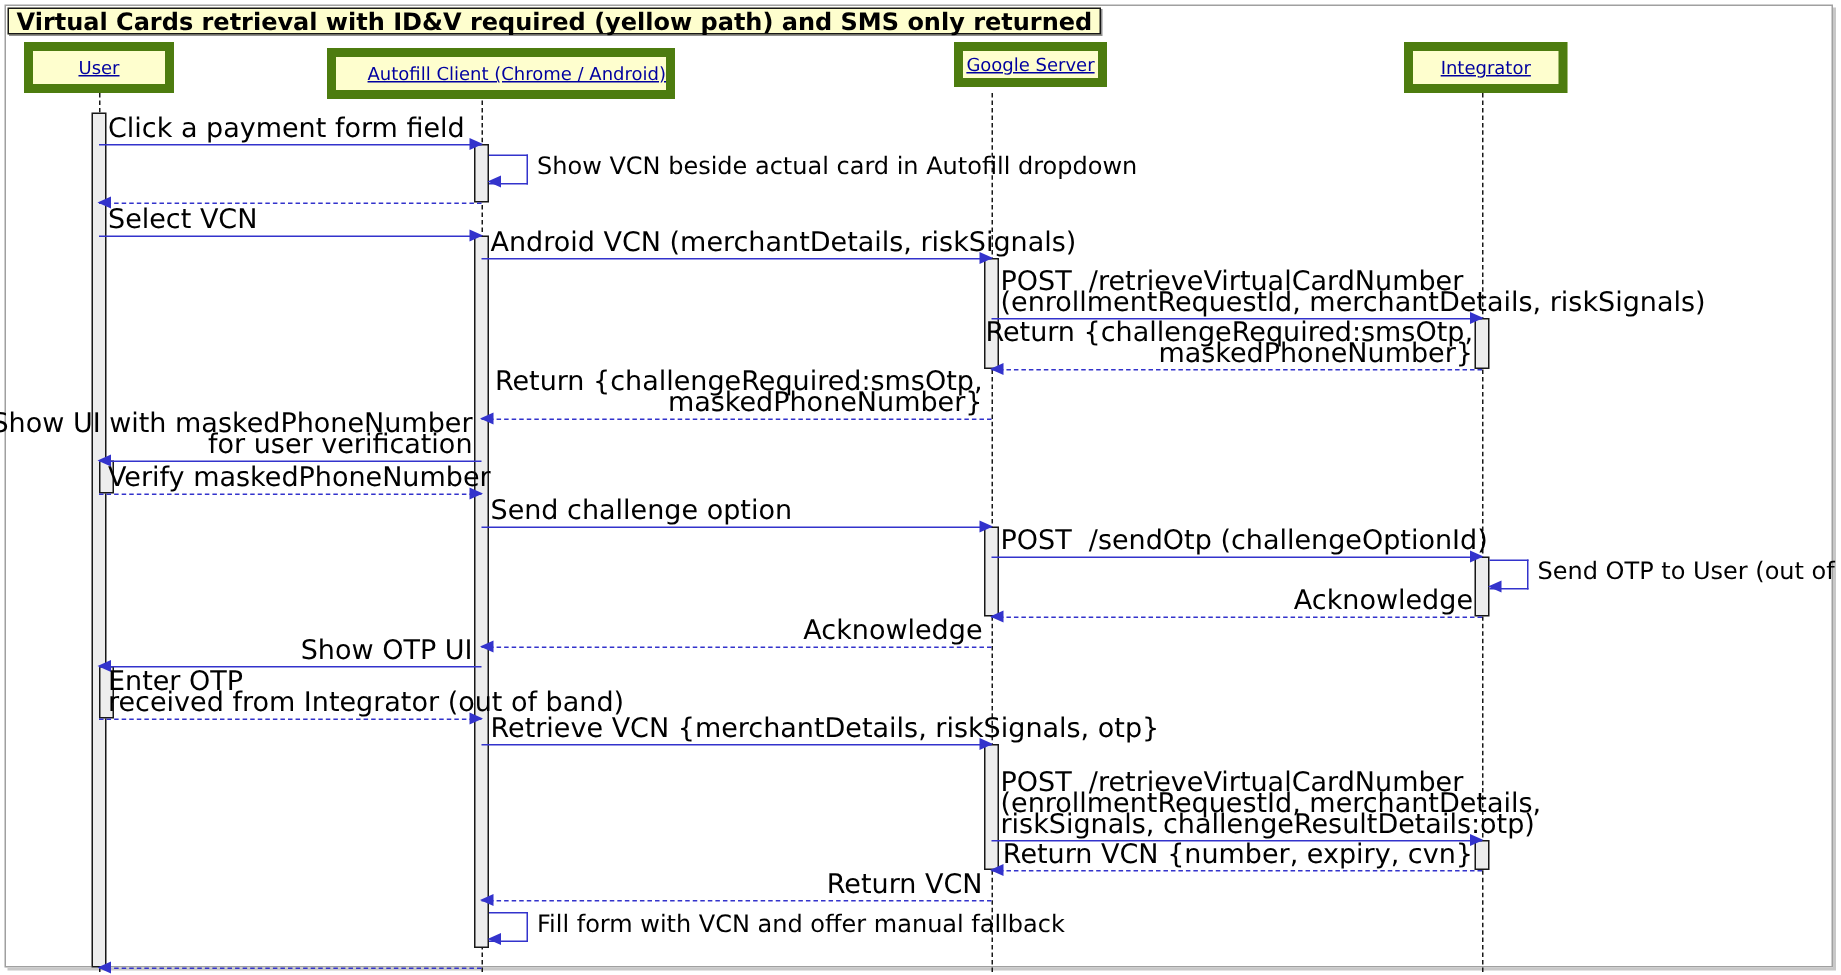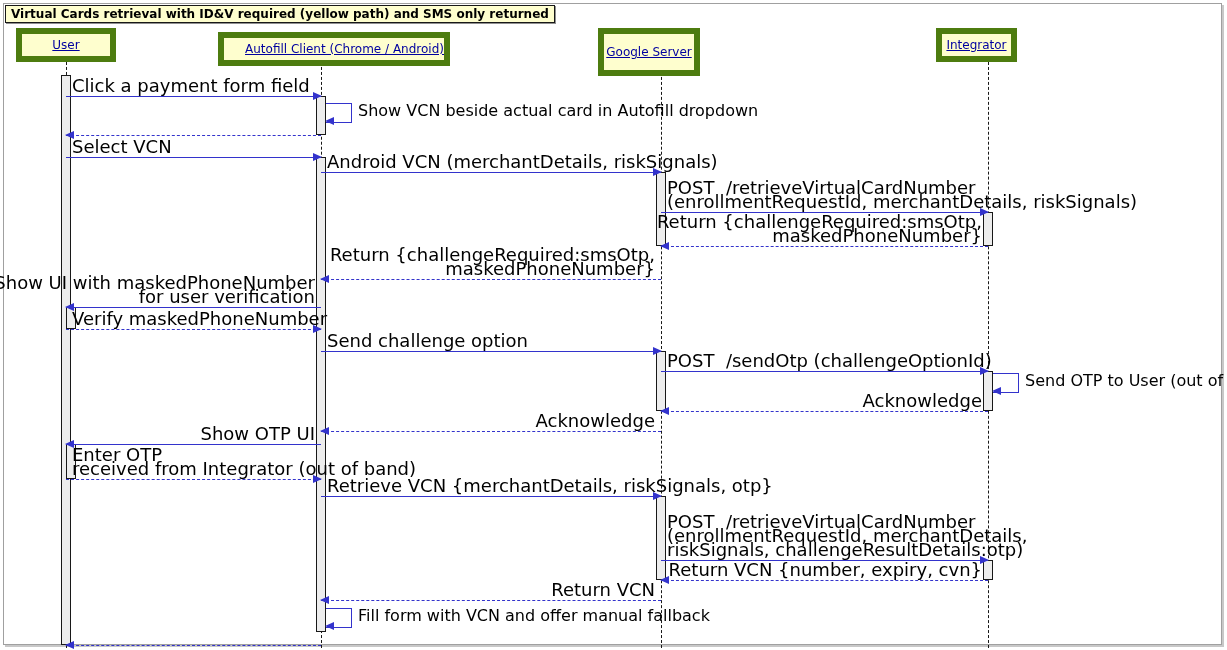--- a/index.html
+++ b/index.html
@@ -29,21 +29,21 @@
   .frame-title{
     position:absolute;
     left:5px; top:5px;
     height:18px;
     background:#fefece;
     border:1px solid #181818;
     box-sizing:border-box;
     padding:0 5px;
     display:flex;
     align-items:center;
-    font-size:12px;
+    font-size:16px;
     font-weight:bold;
     color:#000;
     white-space:nowrap;
     z-index:6;
     box-shadow:1px 1px 0 0 #909090;
   }
 
   
   .participant{
     position:absolute;
@@ -311,24 +311,24 @@
       </div>
     </div>
 
   <div id="participants-layer">
       <div class="participant" style="left: 16px; top: 28px; width: 100px; height: 34px;">
         <span>User</span>
       </div>
       <div class="participant" style="left: 218px; top: 32px; width: 232px; height: 34px; justify-content: flex-end;">
         <span>Autofill Client (Chrome / Android)</span>
       </div>
-      <div class="participant" style="left: 598px; top: 28px; width: 102px; height: 48px;">
+      <div class="participant" style="left: 636px; top: 28px; width: 102px; height: 30px;">
         <span>Google Server</span>
       </div>
-      <div class="participant" style="left: 936px; top: 28px; width: 81px; height: 34px;">
+      <div class="participant" style="left: 936px; top: 28px; width: 109px; height: 34px;">
         <span>Integrator</span>
       </div>
     </div>
 
   <div class="frame-title">
     <span>Virtual Cards retrieval with ID&amp;V required (yellow path) and SMS only returned</span>
   </div>
 
 </div>
 

